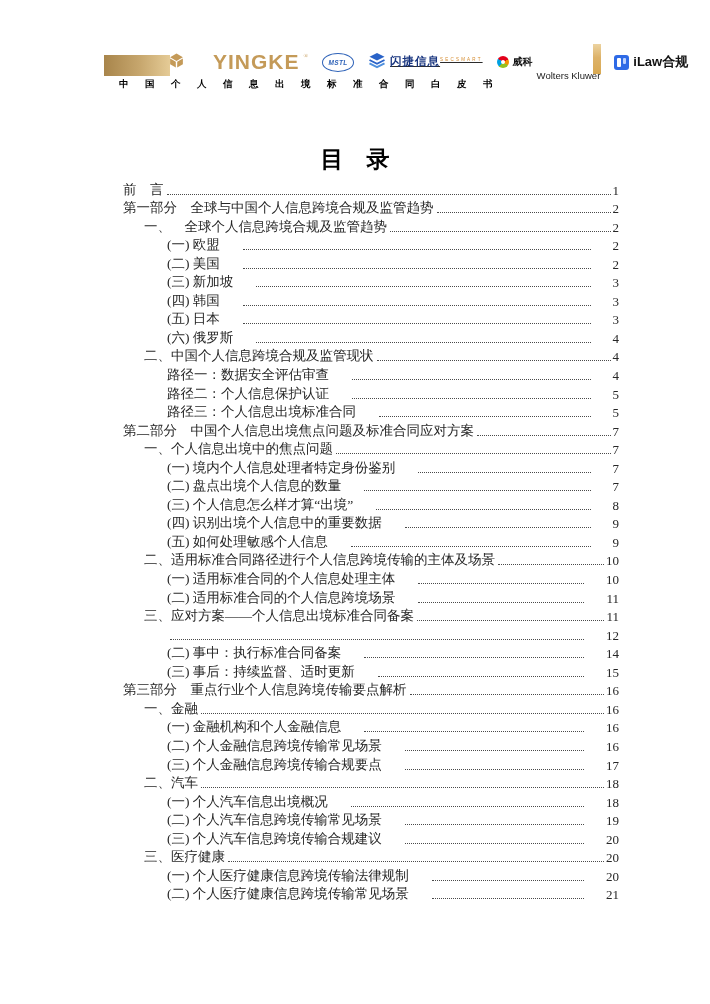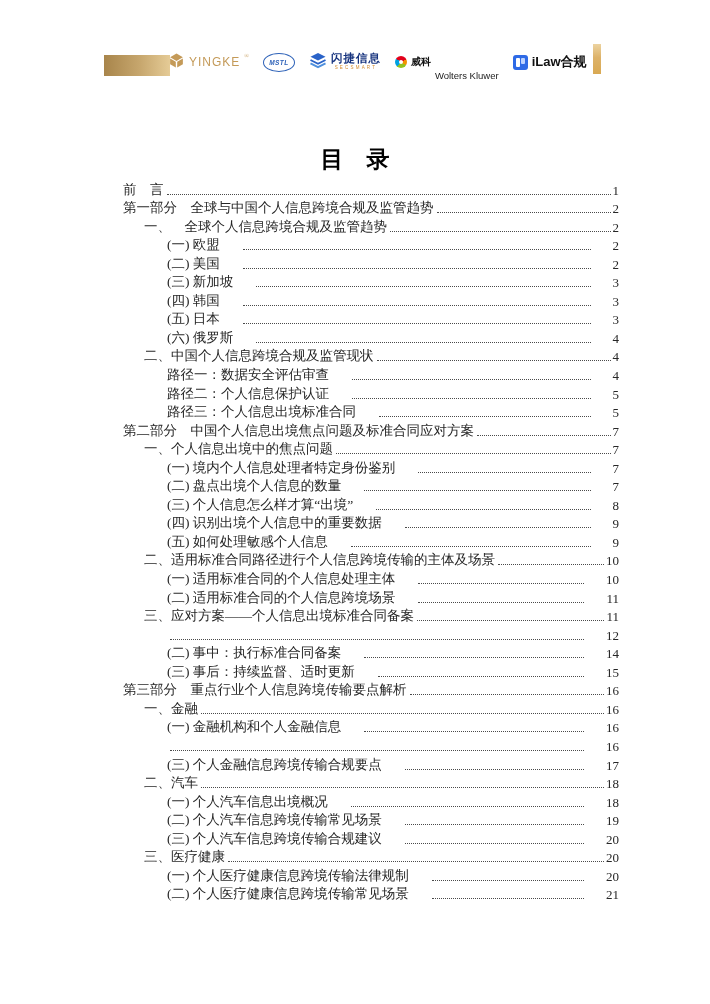--- a/index.html
+++ b/index.html
@@ -8,28 +8,28 @@
 
   
   .hdr { position:absolute; left:0; top:0; width:710px; height:100px; }
   .bar-left { position:absolute; left:104px; top:55px; width:66px; height:21px;
               background:linear-gradient(90deg,#a8854b 0%,#c7a76e 55%,#e5cb96 100%); }
   .bar-right { position:absolute; left:593px; top:44px; width:8px; height:30px;
                background:linear-gradient(180deg,#ecd3a0 0%,#ddb269 45%,#d9a952 100%); }
   .logo-row { position:absolute; left:168px; top:48px; width:420px; height:28px;
               display:flex; align-items:center; gap:14px; }
   .logo { display:flex; align-items:center; gap:4px; white-space:nowrap; }
-  .yk-text { font-family:"Liberation Sans",sans-serif; font-weight:normal; font-size:12px;
-             letter-spacing:1px; color:#c49a58; }
+  .yk-text { font-family:"Liberation Sans",sans-serif; font-weight:bold; font-size:21px;
+             letter-spacing:1px; color:#c49a58;margin-left:24px; }
   .yk-reg { font-size:6px; color:#c49a58; vertical-align:top; position:relative; top:-6px; }
   .mstl-oval { width:32px; height:19px; border:1.6px solid #2e62b8; border-radius:50%;
                display:flex; align-items:center; justify-content:center;
                font-family:"Liberation Sans",sans-serif; font-style:italic; font-weight:bold;
                font-size:6.5px; color:#2e62b8; letter-spacing:.4px; }
-  .sec-txt { display:flex; flex-direction:column; line-height:1; }
+  .sec-txt { display:flex; flex-direction:row; line-height:1;text-decoration:underline; }
   .sec-main { font-size:11.5px; font-weight:bold; color:#16337e;
               font-family:"Liberation Sans",sans-serif; letter-spacing:1px; }
   .sec-sub { font-size:4.5px; color:#d48a2c; letter-spacing:2.2px; margin-top:1.5px;
              font-family:"Liberation Sans",sans-serif; text-align:center; }
   .wk-globe { width:12px; height:12px; border-radius:50%;
               background:conic-gradient(#e2001a 0 18%, #f39200 18% 34%, #95c11f 34% 62%, #00a0e1 62% 84%, #e2001a 84% 100%);
               position:relative; }
   .wk-globe::after { content:""; position:absolute; left:4px; top:4px; width:4px; height:4px;
                      border-radius:50%; background:#ffffff; }
   .wk-cn { font-size:10px; font-weight:bold; color:#111;
@@ -103,20 +103,21 @@
       <span class="wk-cn">威科</span>
       <span class="wk-en">Wolters Kluwer</span>
     </div>
 
     <div class="logo">
       <span class="ilaw-box"></span>
       <span class="ilaw-txt">iLaw合规</span>
     </div>
   </div>
 
+  <div class="brand-line">中国个人信息出境标准合同白皮书</div>
 </div>
 
 <div class="toc-title">目　录</div>
 
 <div class="toc-list" id="toc-list">
     <div class="toc-row level-0">
     <span class="label">前　言</span>
     <span class="dots"></span>
     <span class="page">1</span>
   </div>
@@ -258,20 +259,21 @@
     <span class="label">一、金融</span>
     <span class="dots"></span>
     <span class="page">16</span>
   </div>
     <div class="toc-row level-2">
     <span class="label">(一) 金融机构和个人金融信息</span>
     <span class="dots"></span>
     <span class="page">16</span>
   </div>
     <div class="toc-row level-2">
+    <span class="label">(二) 个人金融信息跨境传输常见场景</span>
     <span class="dots"></span>
     <span class="page">16</span>
   </div>
     <div class="toc-row level-2">
     <span class="label">(三) 个人金融信息跨境传输合规要点</span>
     <span class="dots"></span>
     <span class="page">17</span>
   </div>
     <div class="toc-row level-1">
     <span class="label">二、汽车</span>

